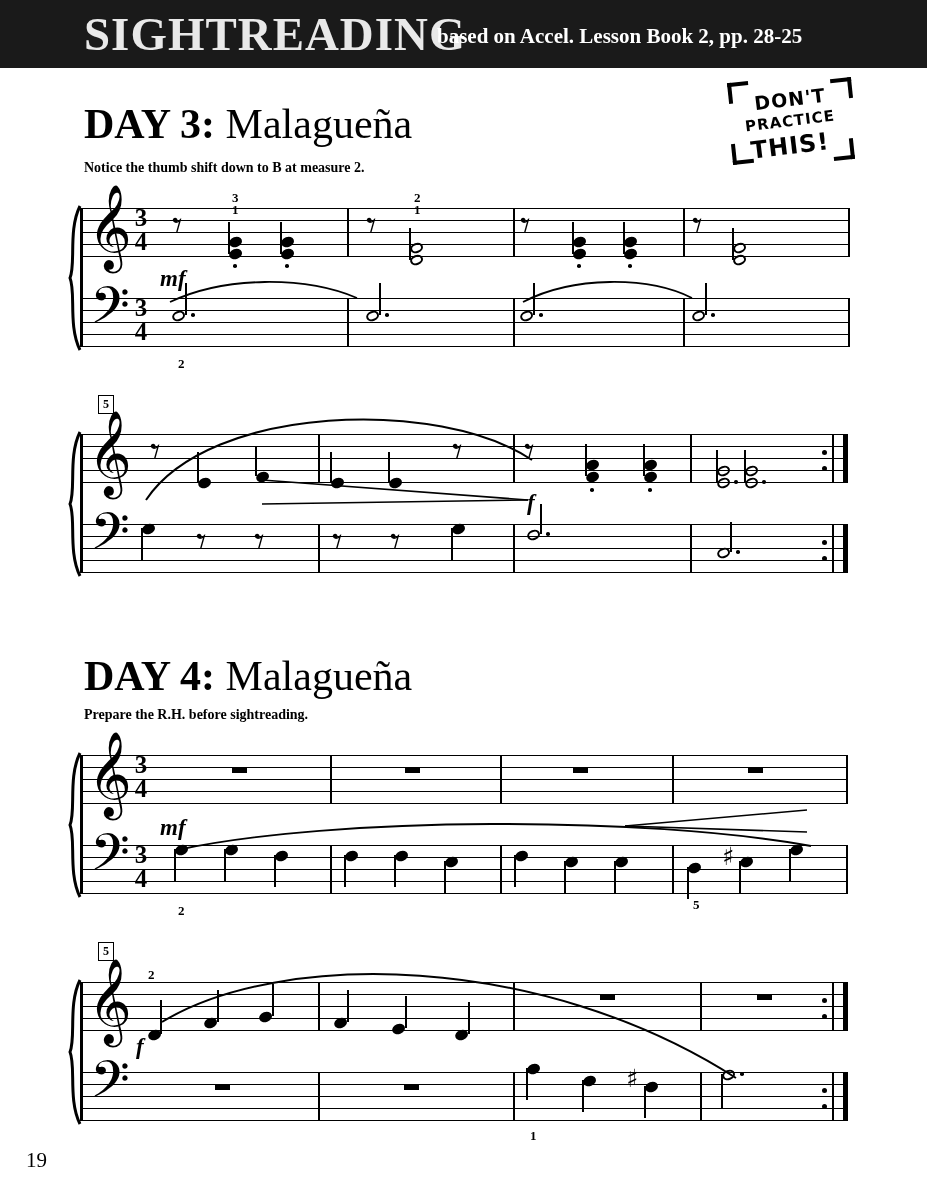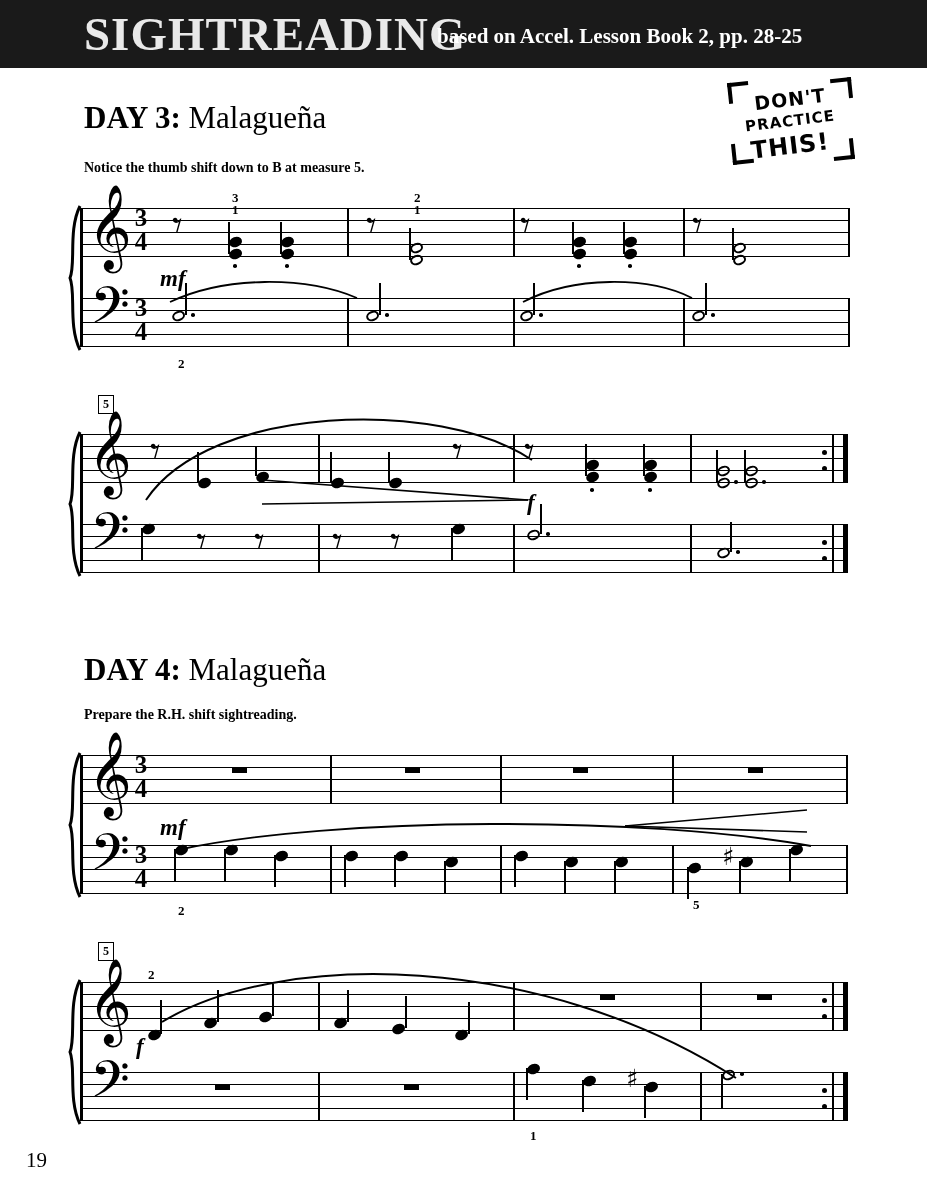--- a/index.html
+++ b/index.html
@@ -44,21 +44,21 @@
     top: 24px;
     font-family: "Liberation Serif", serif;
     font-weight: bold;
     font-size: 21px;
     color: #ffffff;
   }
 
   
   .day-heading {
     position: absolute;
-    font-size: 31px;
+    font-size: 42px;
     white-space: nowrap;
   }
   .day-heading .day-label {
     font-weight: bold;
     font-family: "Liberation Serif", serif;
   }
   .day-heading .piece-title {
     font-weight: normal;
     font-family: "Liberation Serif", serif;
   }
@@ -235,21 +235,21 @@
   <div class="corner c-br"></div>
   <div class="line l1">DON'T</div>
   <div class="line l2">PRACTICE</div>
   <div class="line l3">THIS!</div>
 </div>
 
 <div class="day-heading" style="left:84px; top:100px;">
   <span class="day-label">DAY 3:</span>
   <span class="piece-title">Malagueña</span>
 </div>
-<div class="instruction" style="left:84px; top:160px;">Notice the thumb shift down to B at measure 5.</div>
+<div class="instruction" style="left:84px; top:160px;">Notice the thumb shift down to B at measure 2.</div>
 
 <div class="system" style="left:0; top:0; width:927px; height:1200px; pointer-events:none;">
 
   <div class="staff-line" style="left:80px; top:208px; width:770px;"></div>
   <div class="staff-line" style="left:80px; top:220px; width:770px;"></div>
   <div class="staff-line" style="left:80px; top:232px; width:770px;"></div>
   <div class="staff-line" style="left:80px; top:244px; width:770px;"></div>
   <div class="staff-line" style="left:80px; top:256px; width:770px;"></div>
 
   <div class="staff-line" style="left:80px; top:298px; width:770px;"></div>
@@ -443,21 +443,21 @@
 
   <div class="notehead open" style="left:717px; top:548px;"></div>
   <div class="stem" style="left:730px; top:522px; height:30px;"></div>
   <div class="dot" style="left:736px; top:550px;"></div>
 </div>
 
 <div class="day-heading" style="left:84px; top:652px;">
   <span class="day-label">DAY 4:</span>
   <span class="piece-title">Malagueña</span>
 </div>
-<div class="instruction" style="left:84px; top:707px;">Prepare the R.H. shift sightreading.</div>
+<div class="instruction" style="left:84px; top:707px;">Prepare the R.H. before sightreading.</div>
 
 <div class="system" style="left:0; top:0; width:927px; height:1200px; pointer-events:none;">
   <div class="staff-line" style="left:80px; top:755px; width:768px;"></div>
   <div class="staff-line" style="left:80px; top:767px; width:768px;"></div>
   <div class="staff-line" style="left:80px; top:779px; width:768px;"></div>
   <div class="staff-line" style="left:80px; top:791px; width:768px;"></div>
   <div class="staff-line" style="left:80px; top:803px; width:768px;"></div>
 
   <div class="staff-line" style="left:80px; top:845px; width:768px;"></div>
   <div class="staff-line" style="left:80px; top:857px; width:768px;"></div>

